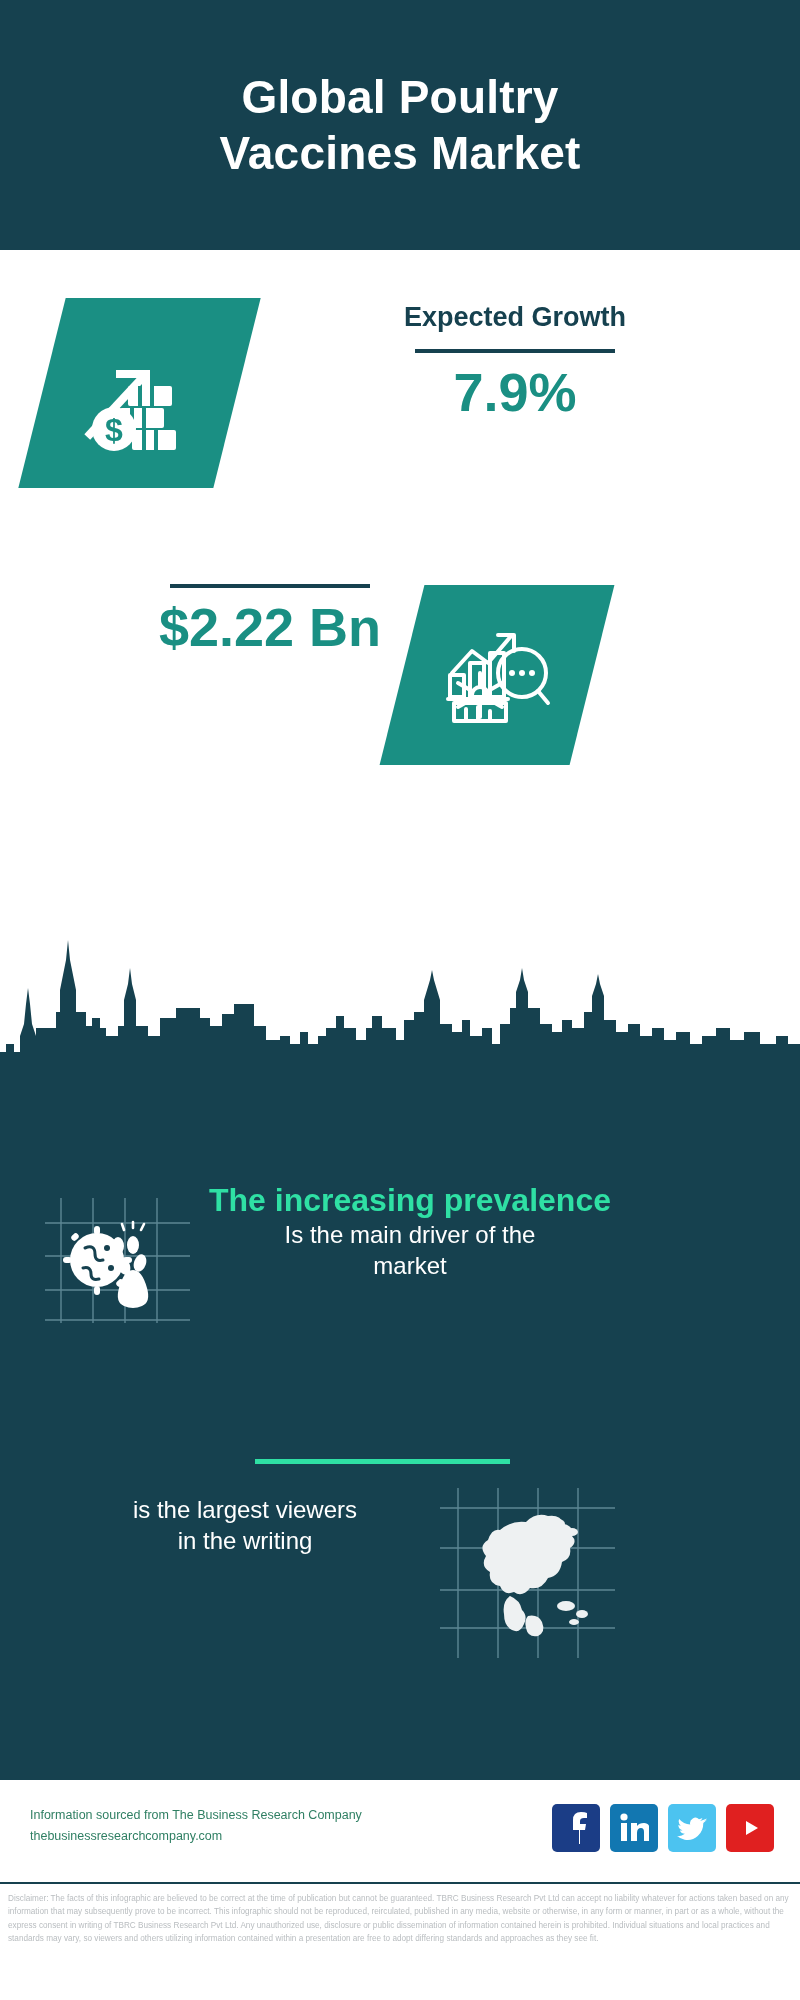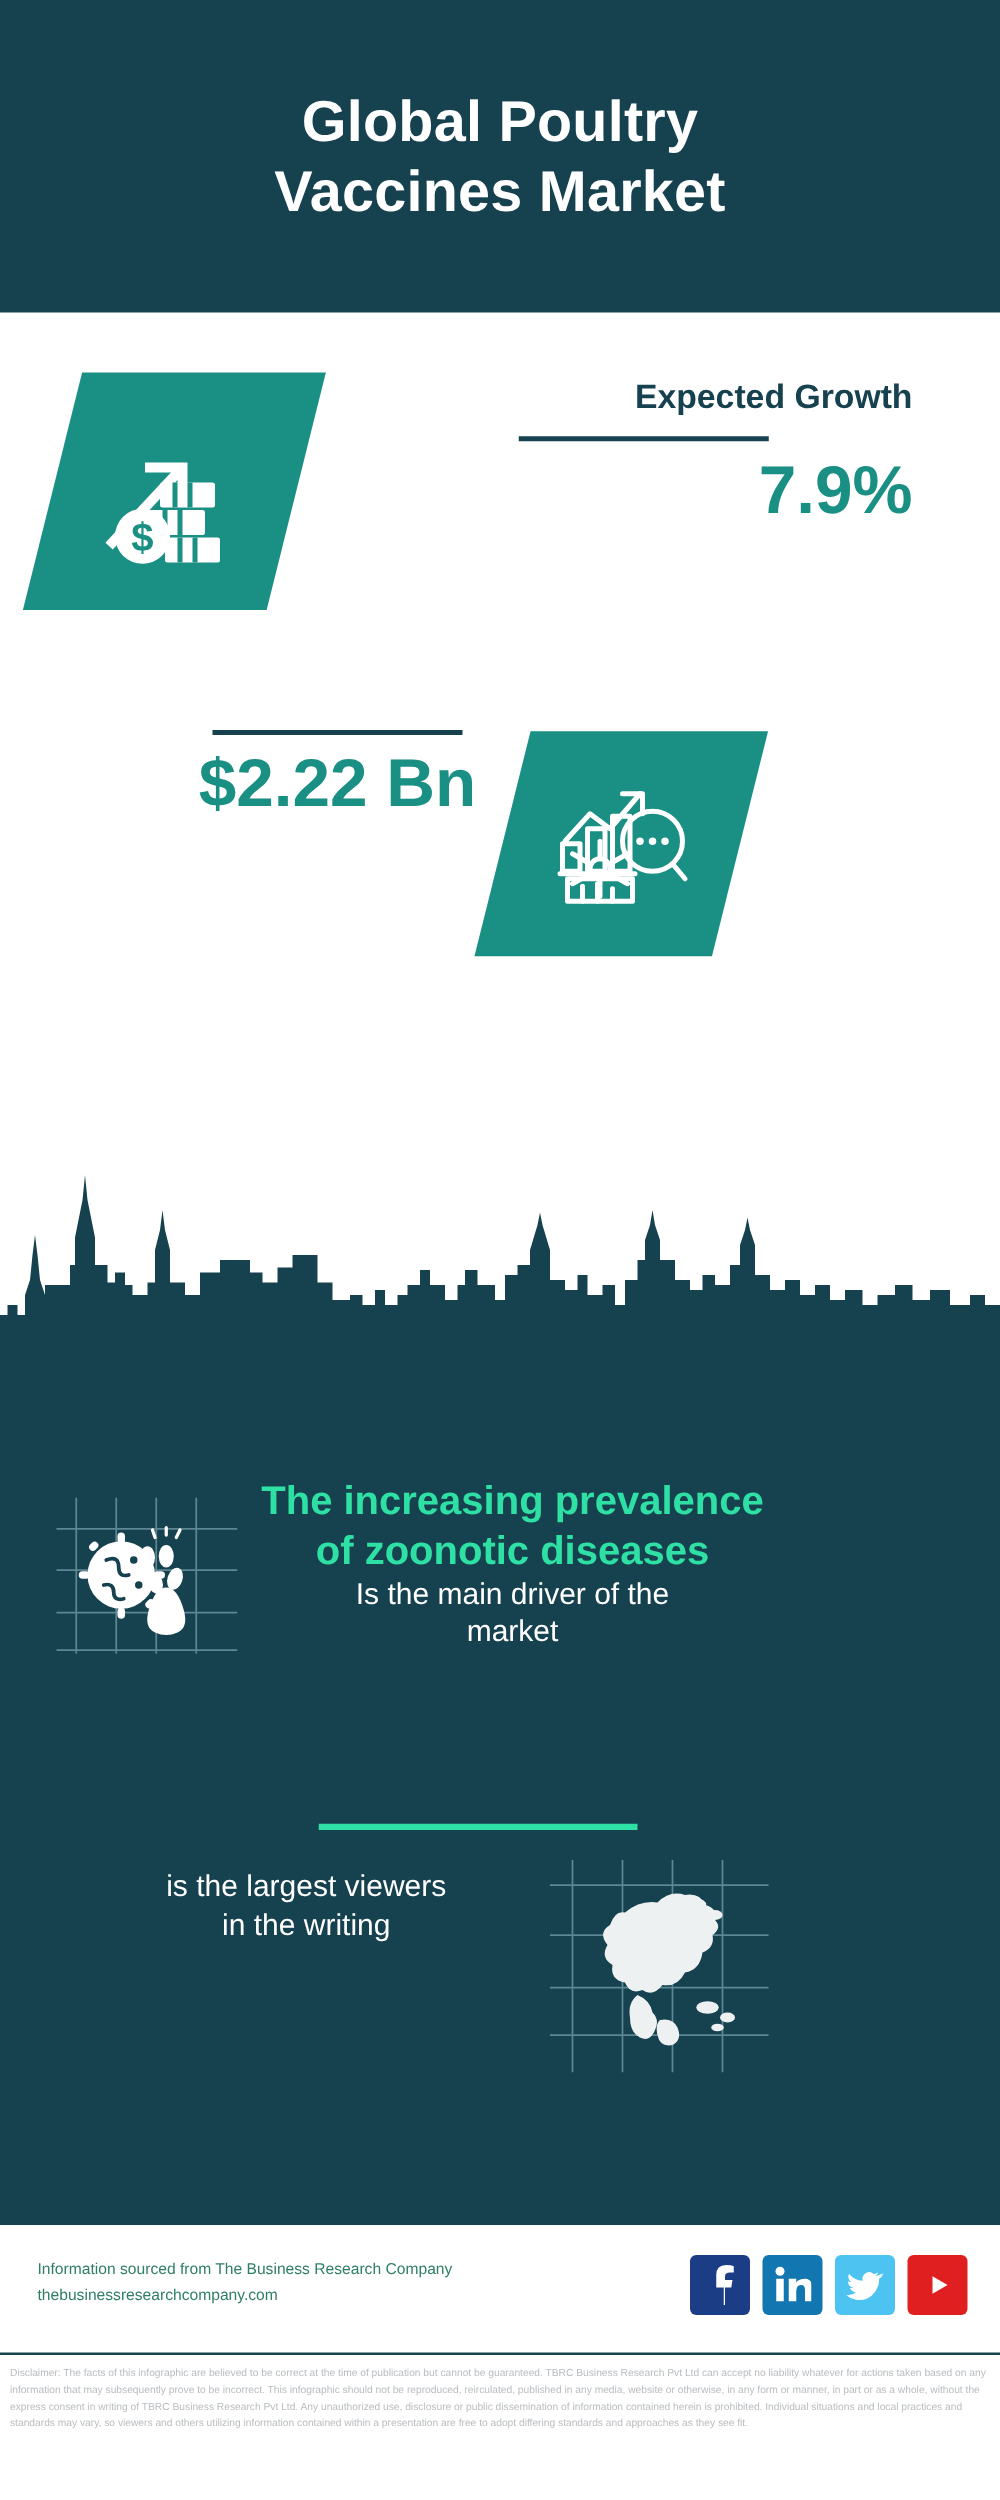--- a/index.html
+++ b/index.html
@@ -140,21 +140,21 @@
             <rect x="62" y="74" width="4" height="20"></rect>
             <rect x="62" y="96" width="4" height="20"></rect>
             <rect x="74" y="96" width="4" height="20"></rect>
           </g>
           <circle cx="34" cy="95" r="22" fill="#ffffff"></circle>
           <text x="34" y="107" font-family="Liberation Sans, sans-serif" font-size="32" font-weight="bold" fill="#1a8f83" text-anchor="middle">$</text>
         </svg>
       </div>
     </div>
 
-    <div class="stat-text" style="left:300px; top:300px; width:430px;text-align:right;">
+    <div class="stat-text" style="left:300px; top:300px; width:430px;">
       <div class="stat-label">
         <div>Expected Growth</div>
       </div>
       <div class="rule-dark"></div>
       <div class="stat-value">7.9%</div>
     </div>
   </div>
 
   <div class="stat-block">
 
@@ -246,21 +246,20 @@
           <g stroke="#ffffff" stroke-width="2.6" stroke-linecap="round">
             <path d="M79 32 L77 26 M88 30 L88 24 M96 32 L99 26"></path>
           </g>
         </g>
       </svg>
     </div>
 
     <div class="fact-text" style="left:200px; top:1180px; width:420px;">
       <div class="fact-hi">
         <div>The increasing prevalence</div>
-        <div>of zoonotic diseases</div>
       </div>
       <div class="fact-lo">
         <div>Is the main driver of the</div>
         <div>market</div>
       </div>
     </div>
   </div>
 
   <div class="divider-mint"></div>
 

